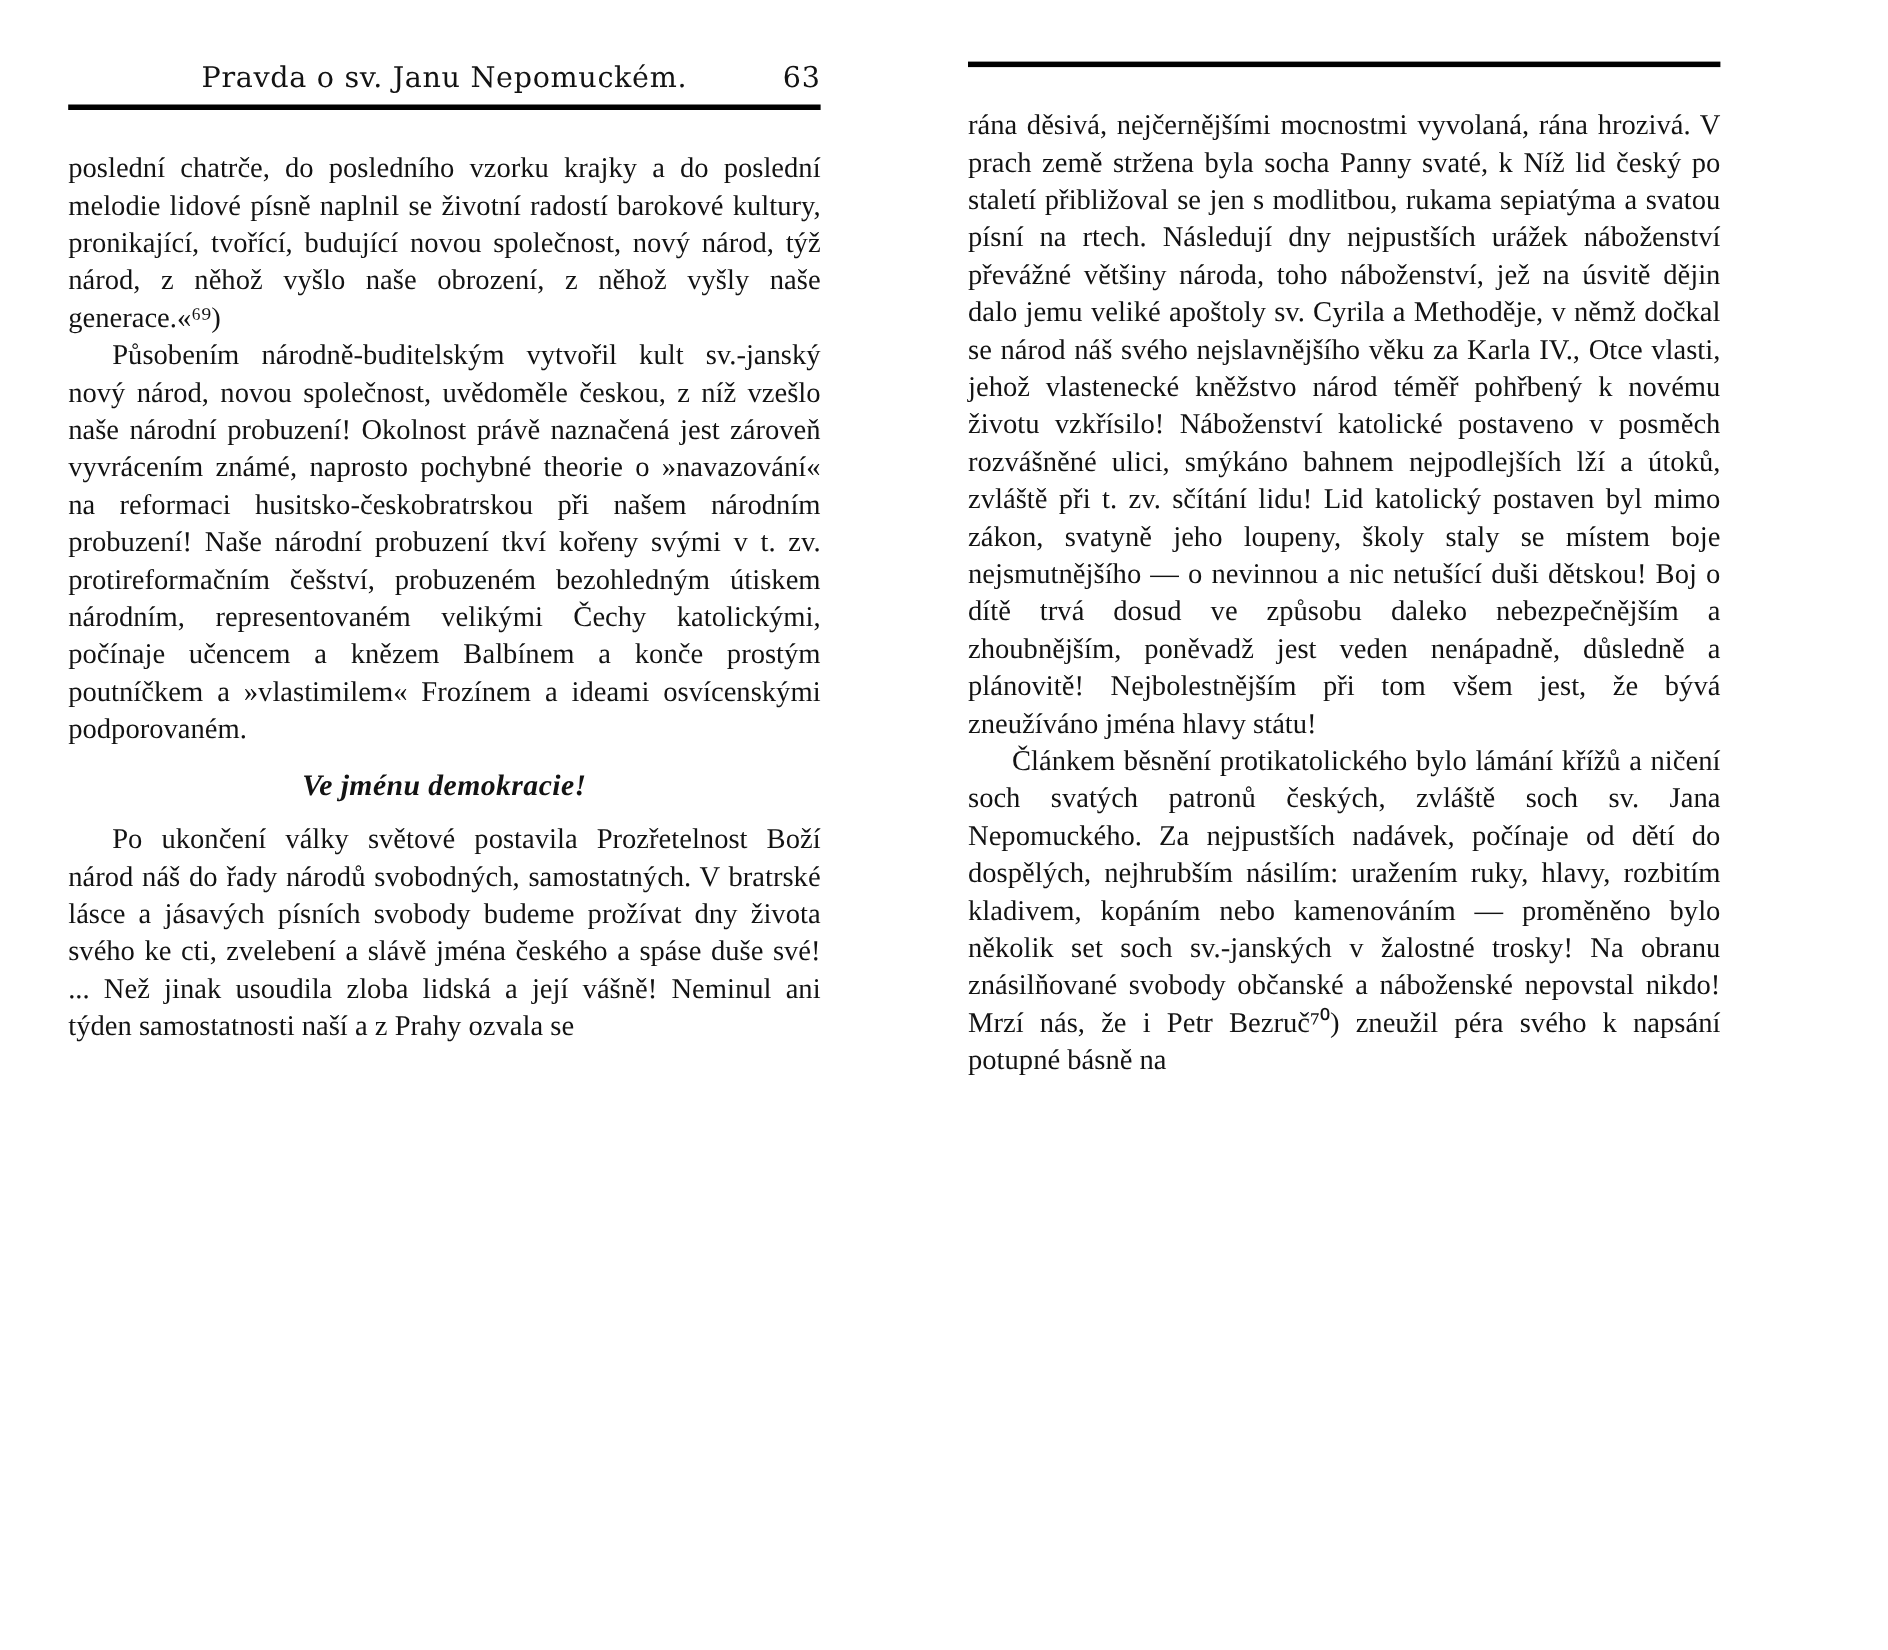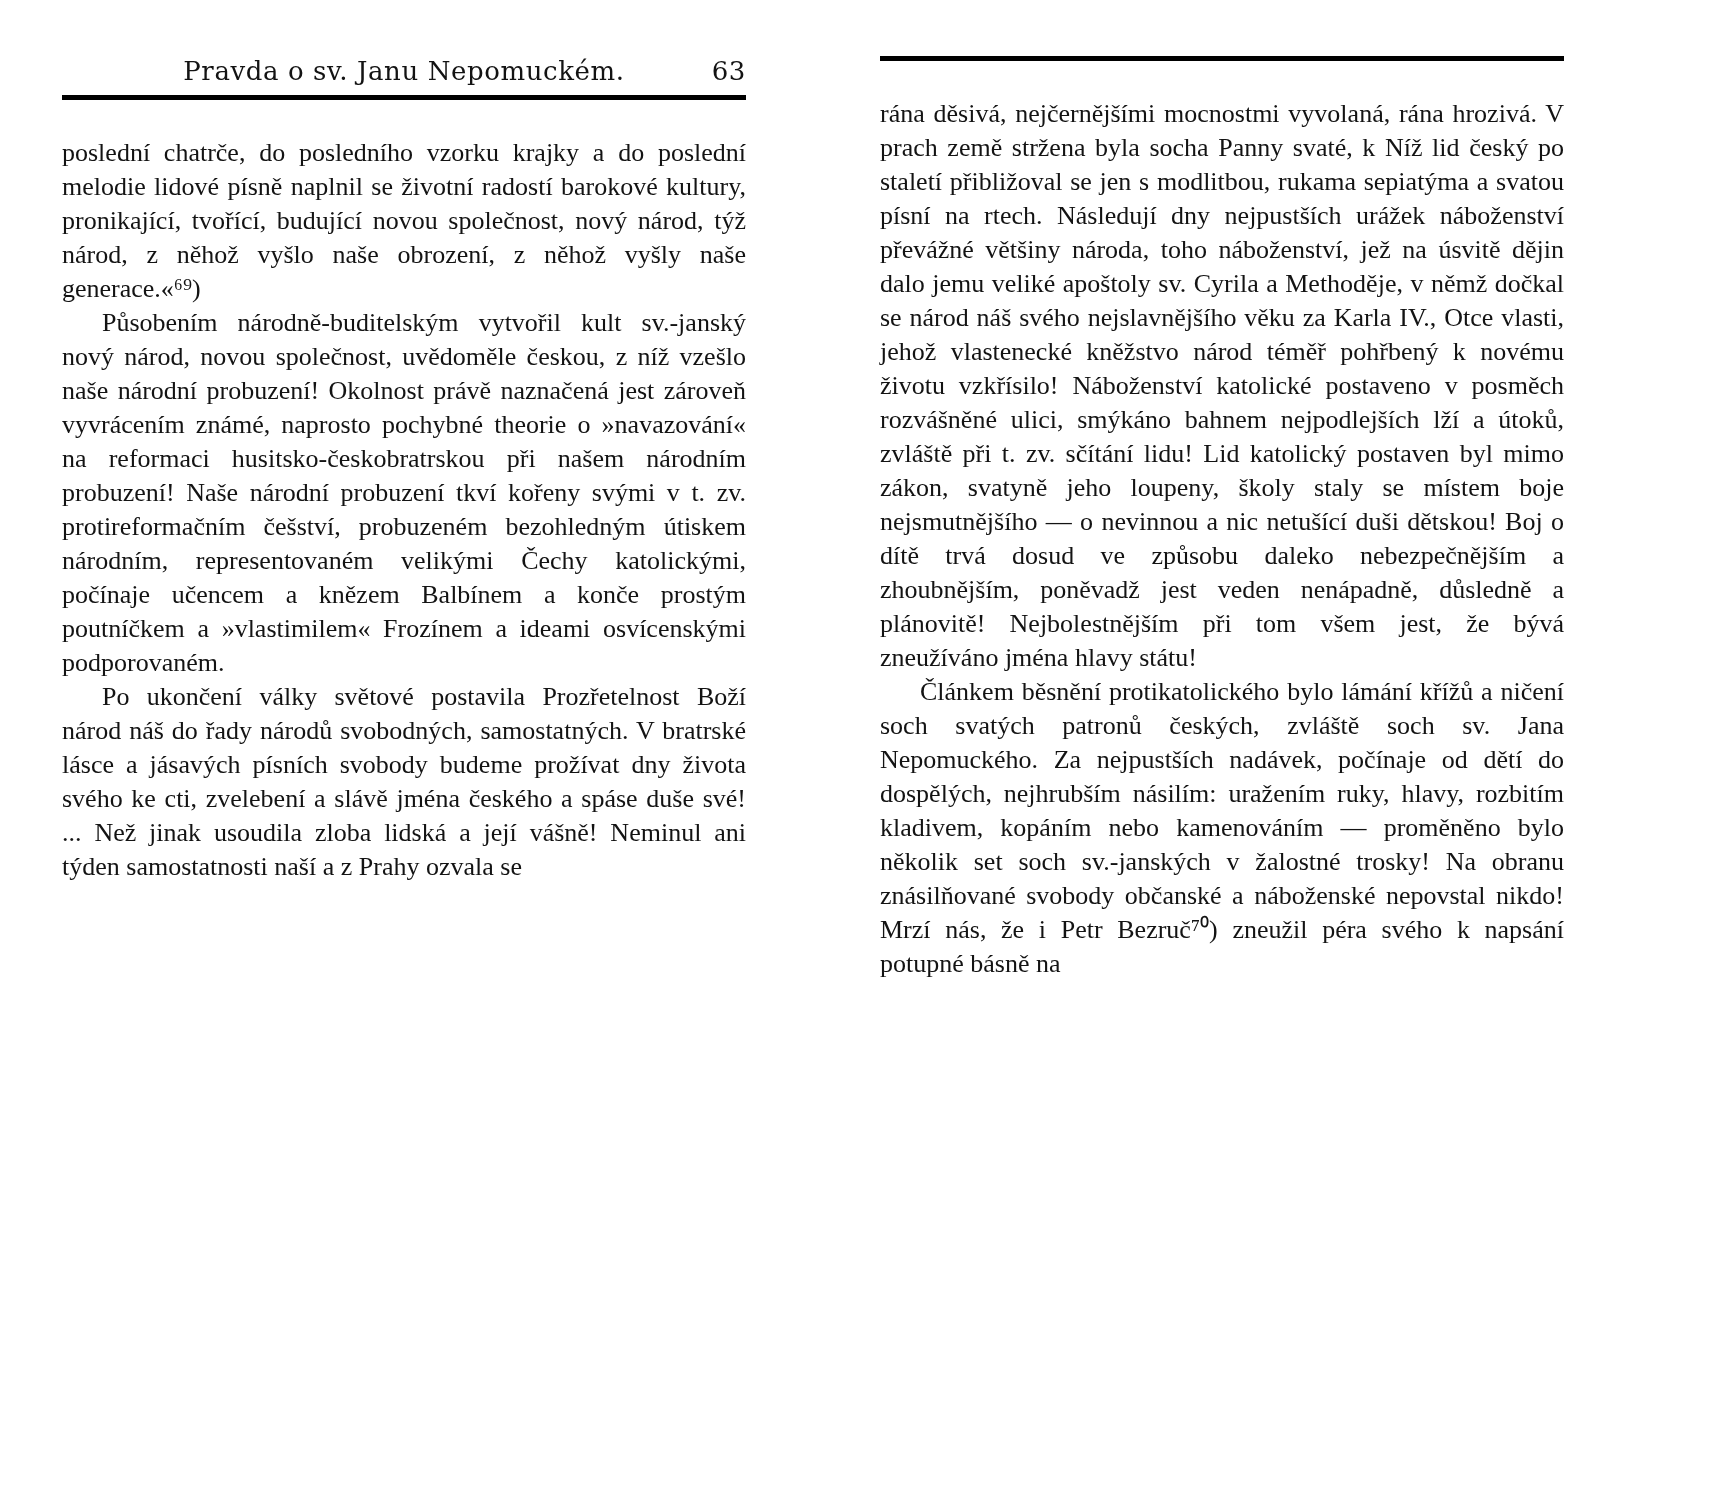--- a/index.html
+++ b/index.html
@@ -83,20 +83,21 @@
     <div class="page-header">
       <span class="hdr-side"></span>
       <span class="hdr-title">Pravda o sv. Janu Nepomuckém.</span>
       <span class="hdr-num">63</span>
     </div>
     <div class="header-rule"></div>
 
     <div class="page-body">
       <p class="noindent">poslední chatrče, do posledního vzorku krajky a do poslední melodie lidové písně naplnil se životní radostí barokové kultury, pronikající, tvořící, budující novou společnost, nový národ, týž národ, z něhož vyšlo naše obrození, z něhož vyšly naše generace.«⁶⁹)</p>
       <p>Působením národně-buditelským vytvořil kult sv.-janský nový národ, novou společnost, uvědoměle českou, z níž vzešlo naše národní probuzení! Okolnost právě naznačená jest zároveň vyvrácením známé, naprosto pochybné theorie o »navazování« na reformaci husitsko-českobratrskou při našem národním probuzení! Naše národní probuzení tkví kořeny svými v t. zv. protireformačním češství, probuzeném bezohledným útiskem národním, representovaném velikými Čechy katolickými, počínaje učencem a knězem Balbínem a konče prostým poutníčkem a »vlastimilem« Frozínem a ideami osvícenskými podporovaném.</p>
+      <h2 class="section-heading">Ve jménu demokracie!</h2>
       <p>Po ukončení války světové postavila Prozřetelnost Boží národ náš do řady národů svobodných, samostatných. V bratrské lásce a jásavých písních svobody budeme prožívat dny života svého ke cti, zvelebení a slávě jména českého a spáse duše své! ... Než jinak usoudila zloba lidská a její vášně! Neminul ani týden samostatnosti naší a z Prahy ozvala se</p>
     </div>
   </div>
 
   <div class="page page-right">
     <div class="header-rule"></div>
 
     <div class="page-body">
       <p class="noindent">rána děsivá, nejčernějšími mocnostmi vyvolaná, rána hrozivá. V prach země stržena byla socha Panny svaté, k Níž lid český po staletí přibližoval se jen s modlitbou, rukama sepiatýma a svatou písní na rtech. Následují dny nejpustších urážek náboženství převážné většiny národa, toho náboženství, jež na úsvitě dějin dalo jemu veliké apoštoly sv. Cyrila a Methoděje, v němž dočkal se národ náš svého nejslavnějšího věku za Karla IV., Otce vlasti, jehož vlastenecké kněžstvo národ téměř pohřbený k novému životu vzkřísilo! Náboženství katolické postaveno v posměch rozvášněné ulici, smýkáno bahnem nejpodlejších lží a útoků, zvláště při t. zv. sčítání lidu! Lid katolický postaven byl mimo zákon, svatyně jeho loupeny, školy staly se místem boje nejsmutnějšího — o nevinnou a nic netušící duši dětskou! Boj o dítě trvá dosud ve způsobu daleko nebezpečnějším a zhoubnějším, poněvadž jest veden nenápadně, důsledně a plánovitě! Nejbolestnějším při tom všem jest, že bývá zneužíváno jména hlavy státu!</p>
       <p>Článkem běsnění protikatolického bylo lámání křížů a ničení soch svatých patronů českých, zvláště soch sv. Jana Nepomuckého. Za nejpustších nadávek, počínaje od dětí do dospělých, nejhrubším násilím: uražením ruky, hlavy, rozbitím kladivem, kopáním nebo kamenováním — proměněno bylo několik set soch sv.-janských v žalostné trosky! Na obranu znásilňované svobody občanské a náboženské nepovstal nikdo! Mrzí nás, že i Petr Bezruč⁷⁰) zneužil péra svého k napsání potupné básně na</p>

